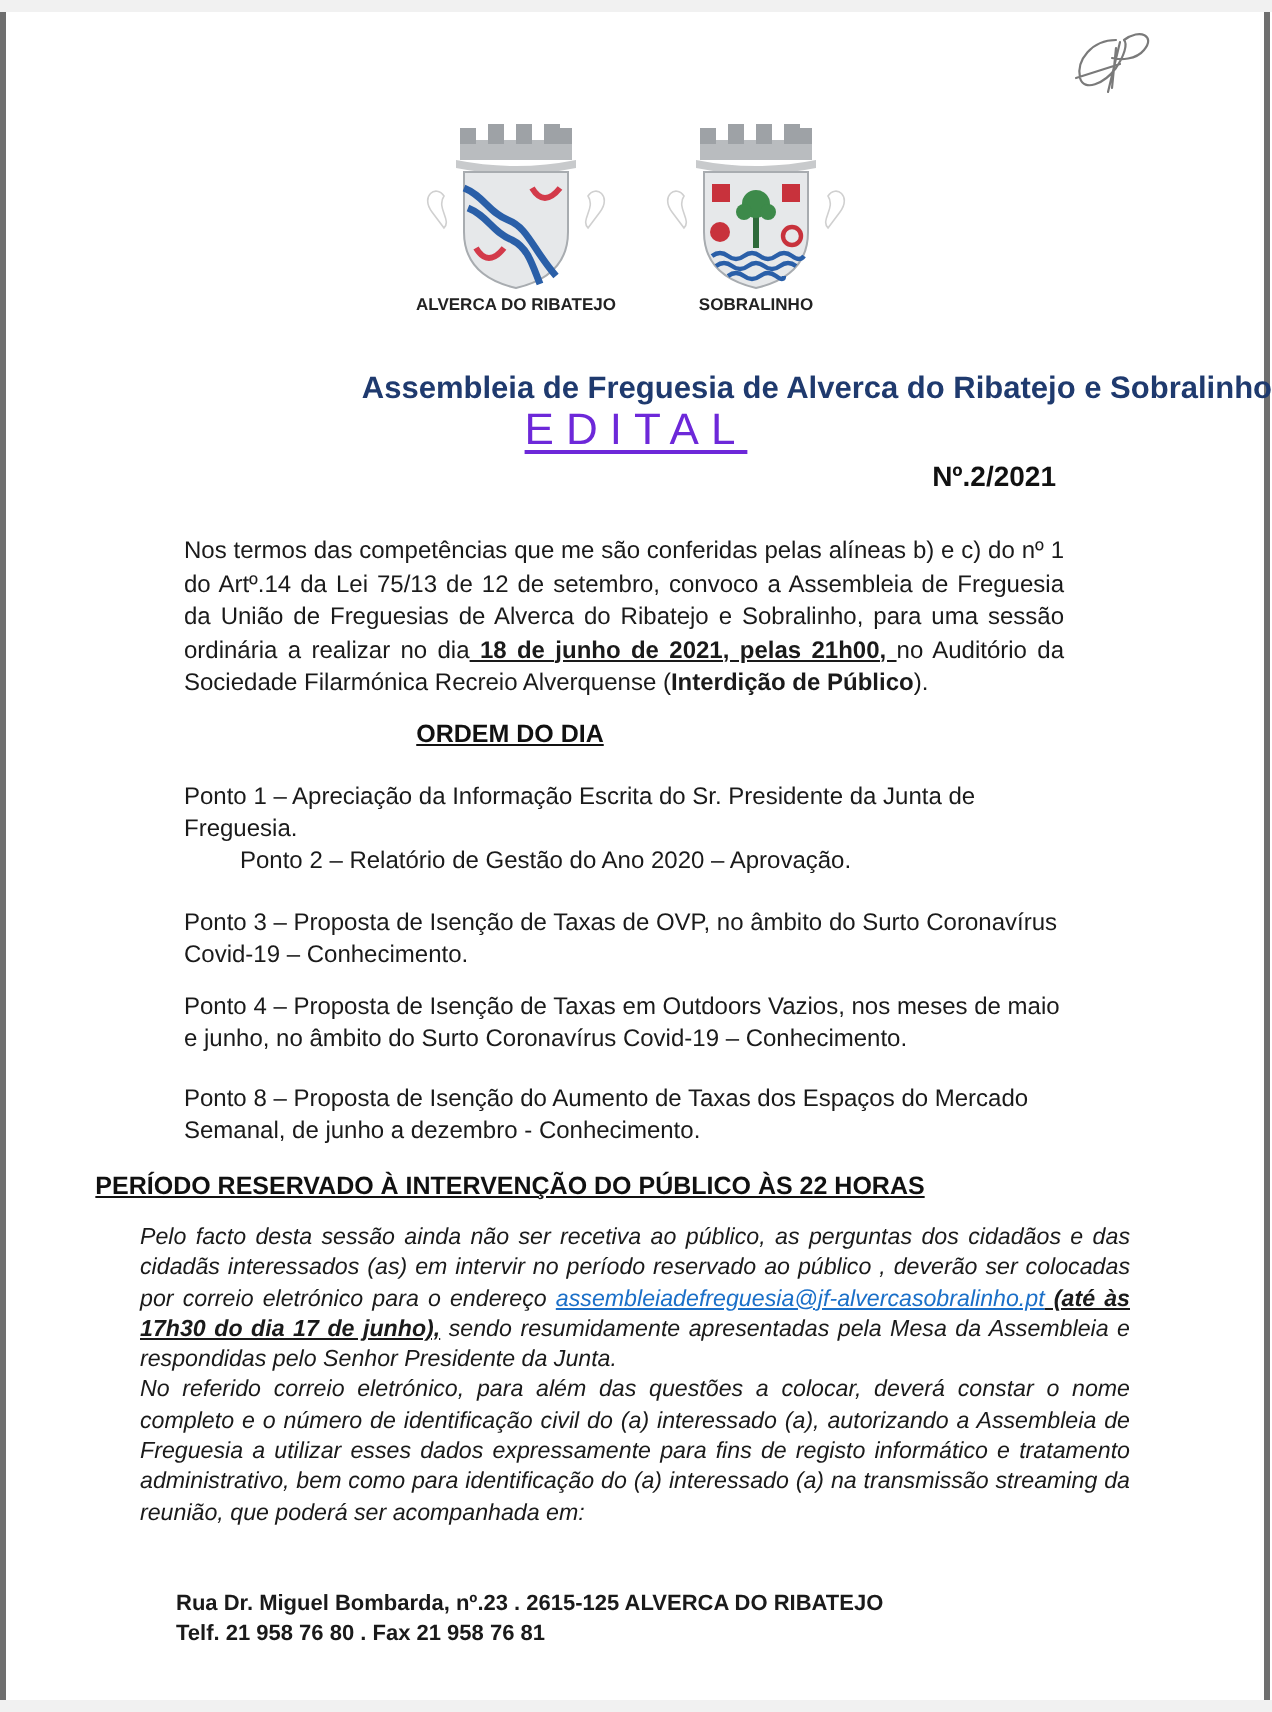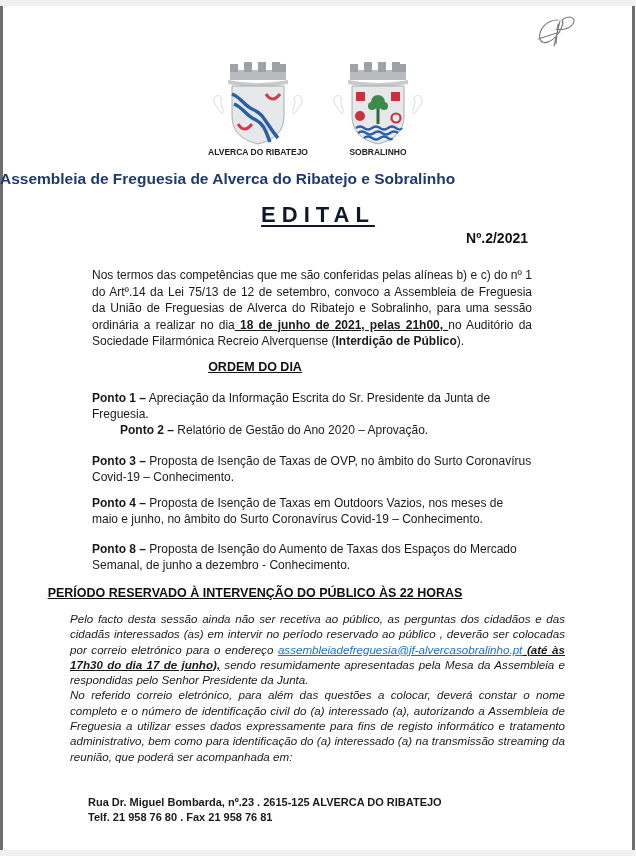--- a/index.html
+++ b/index.html
@@ -14,27 +14,27 @@
   .left-border { position: absolute; left: 0; top: 6px; width: 3px; height: 844px; background: #6f6f6f; }
   .right-border { position: absolute; left: 632px; top: 6px; width: 3px; height: 844px; background: #6f6f6f; }
 
   .signature { position: absolute; left: 532px; top: 12px; width: 50px; height: 40px; }
 
   .crest { position: absolute; top: 58px; width: 100px; height: 100px; }
   .crest-left { left: 208px; }
   .crest-right { left: 328px; }
 
   .org-title {
-    position: absolute; left: 0; width: 636px; top: 170px; text-align: left;
+    position: absolute; left: 0; width: 636px; top: 186px; text-align: right;
     font-size: 15.5px; font-weight: bold; color: #1f3a6e;
   }
   .edital {
     position: absolute; left: 0; width: 636px; top: 202px; text-align: center;
-    font-size: 22px; font-weight: bold; letter-spacing: 6px; text-decoration: underline;
-    text-underline-offset: 3px; color: #0f172a;
+    font-size: 22px; font-weight: normal; letter-spacing: 6px; text-decoration: underline;
+    text-underline-offset: 3px; color: #6d28d9;
   }
   .edital-number {
     position: absolute; right: 108px; top: 230px;
     font-size: 14px; font-weight: bold; color: #111;
   }
   .body-text { font-size: 12px; line-height: 16.5px; text-align: justify; color: #1a1a1a; }
   .intro { position: absolute; left: 92px; width: 440px; top: 267px; }
   .intro .u { text-decoration: underline; font-weight: bold; }
   .b { font-weight: bold; }
 
@@ -42,21 +42,21 @@
     position: absolute; left: 0; width: 510px; text-align: center;
     font-size: 12.5px; font-weight: bold; text-decoration: underline; color: #111;
   }
   .agenda-heading { top: 360px; }
   .public-heading { top: 586px; }
 
   .point {
     position: absolute; left: 92px; width: 440px;
     font-size: 12px; line-height: 16px; color: #1a1a1a;
   }
-  .point .label { font-weight: bold; text-align: center; }
+  .point .label { font-weight: normal; text-align: center; }
   .p1 { top: 390px; }
   .p2 { top: 422px; padding-left: 28px; }
   .p3 { top: 453px; }
   .p4 { top: 495px; }
   .p5 { top: 541px; }
 
   .public-text { position: absolute; left: 70px; width: 495px; top: 611px; font-size: 11.6px; line-height: 15.3px; font-style: italic; }
   .email-link { color: #1a6fc8; text-decoration: underline; }
   .pt-bold-u { font-weight: bold; text-decoration: underline; }
 

